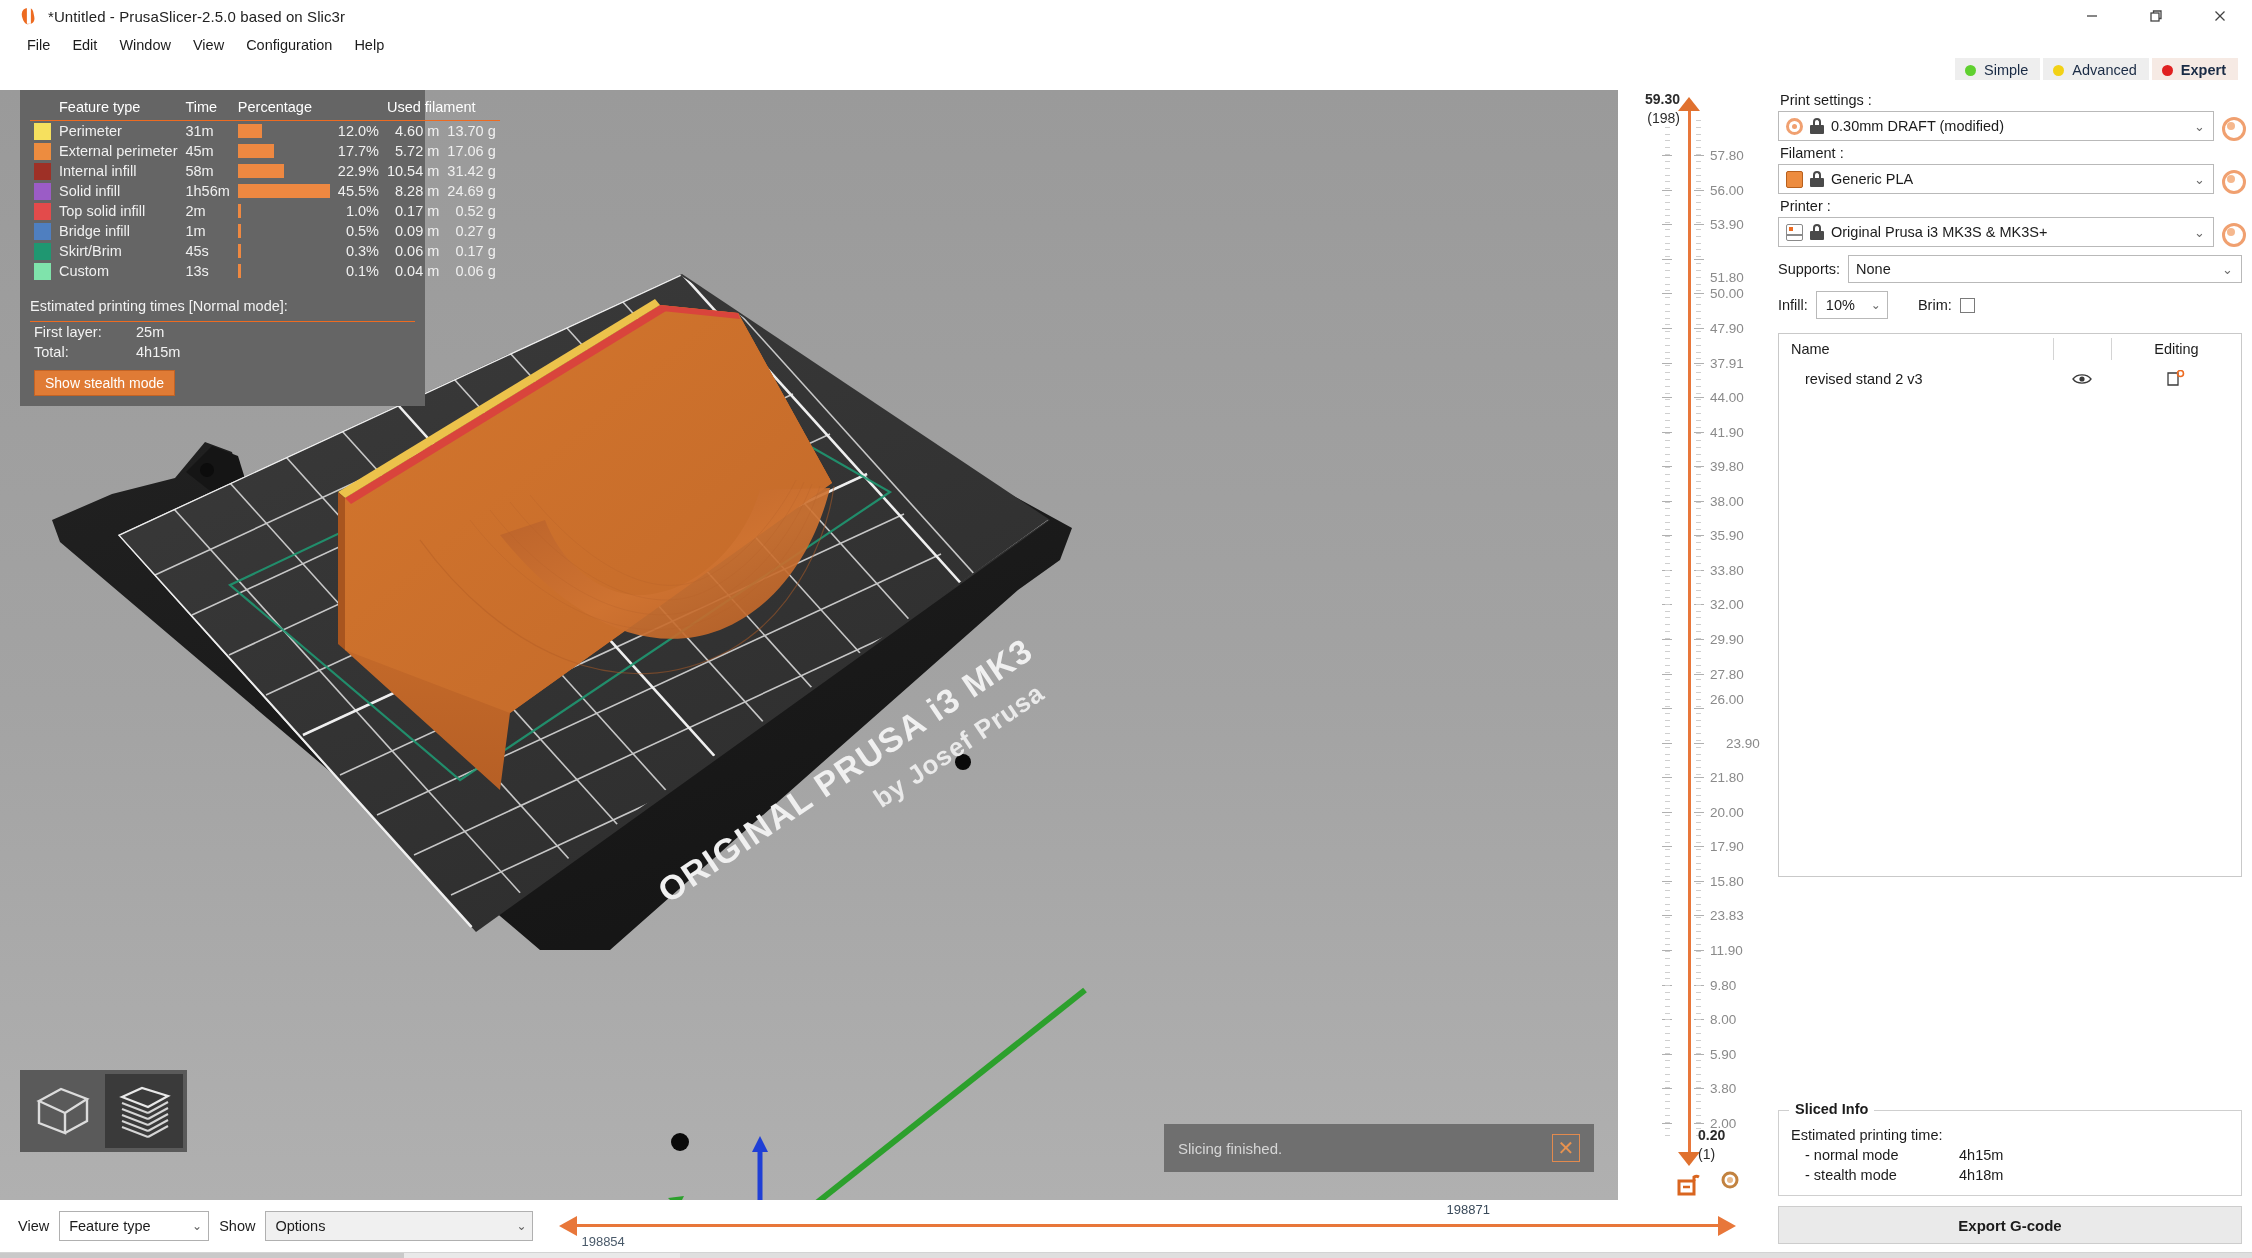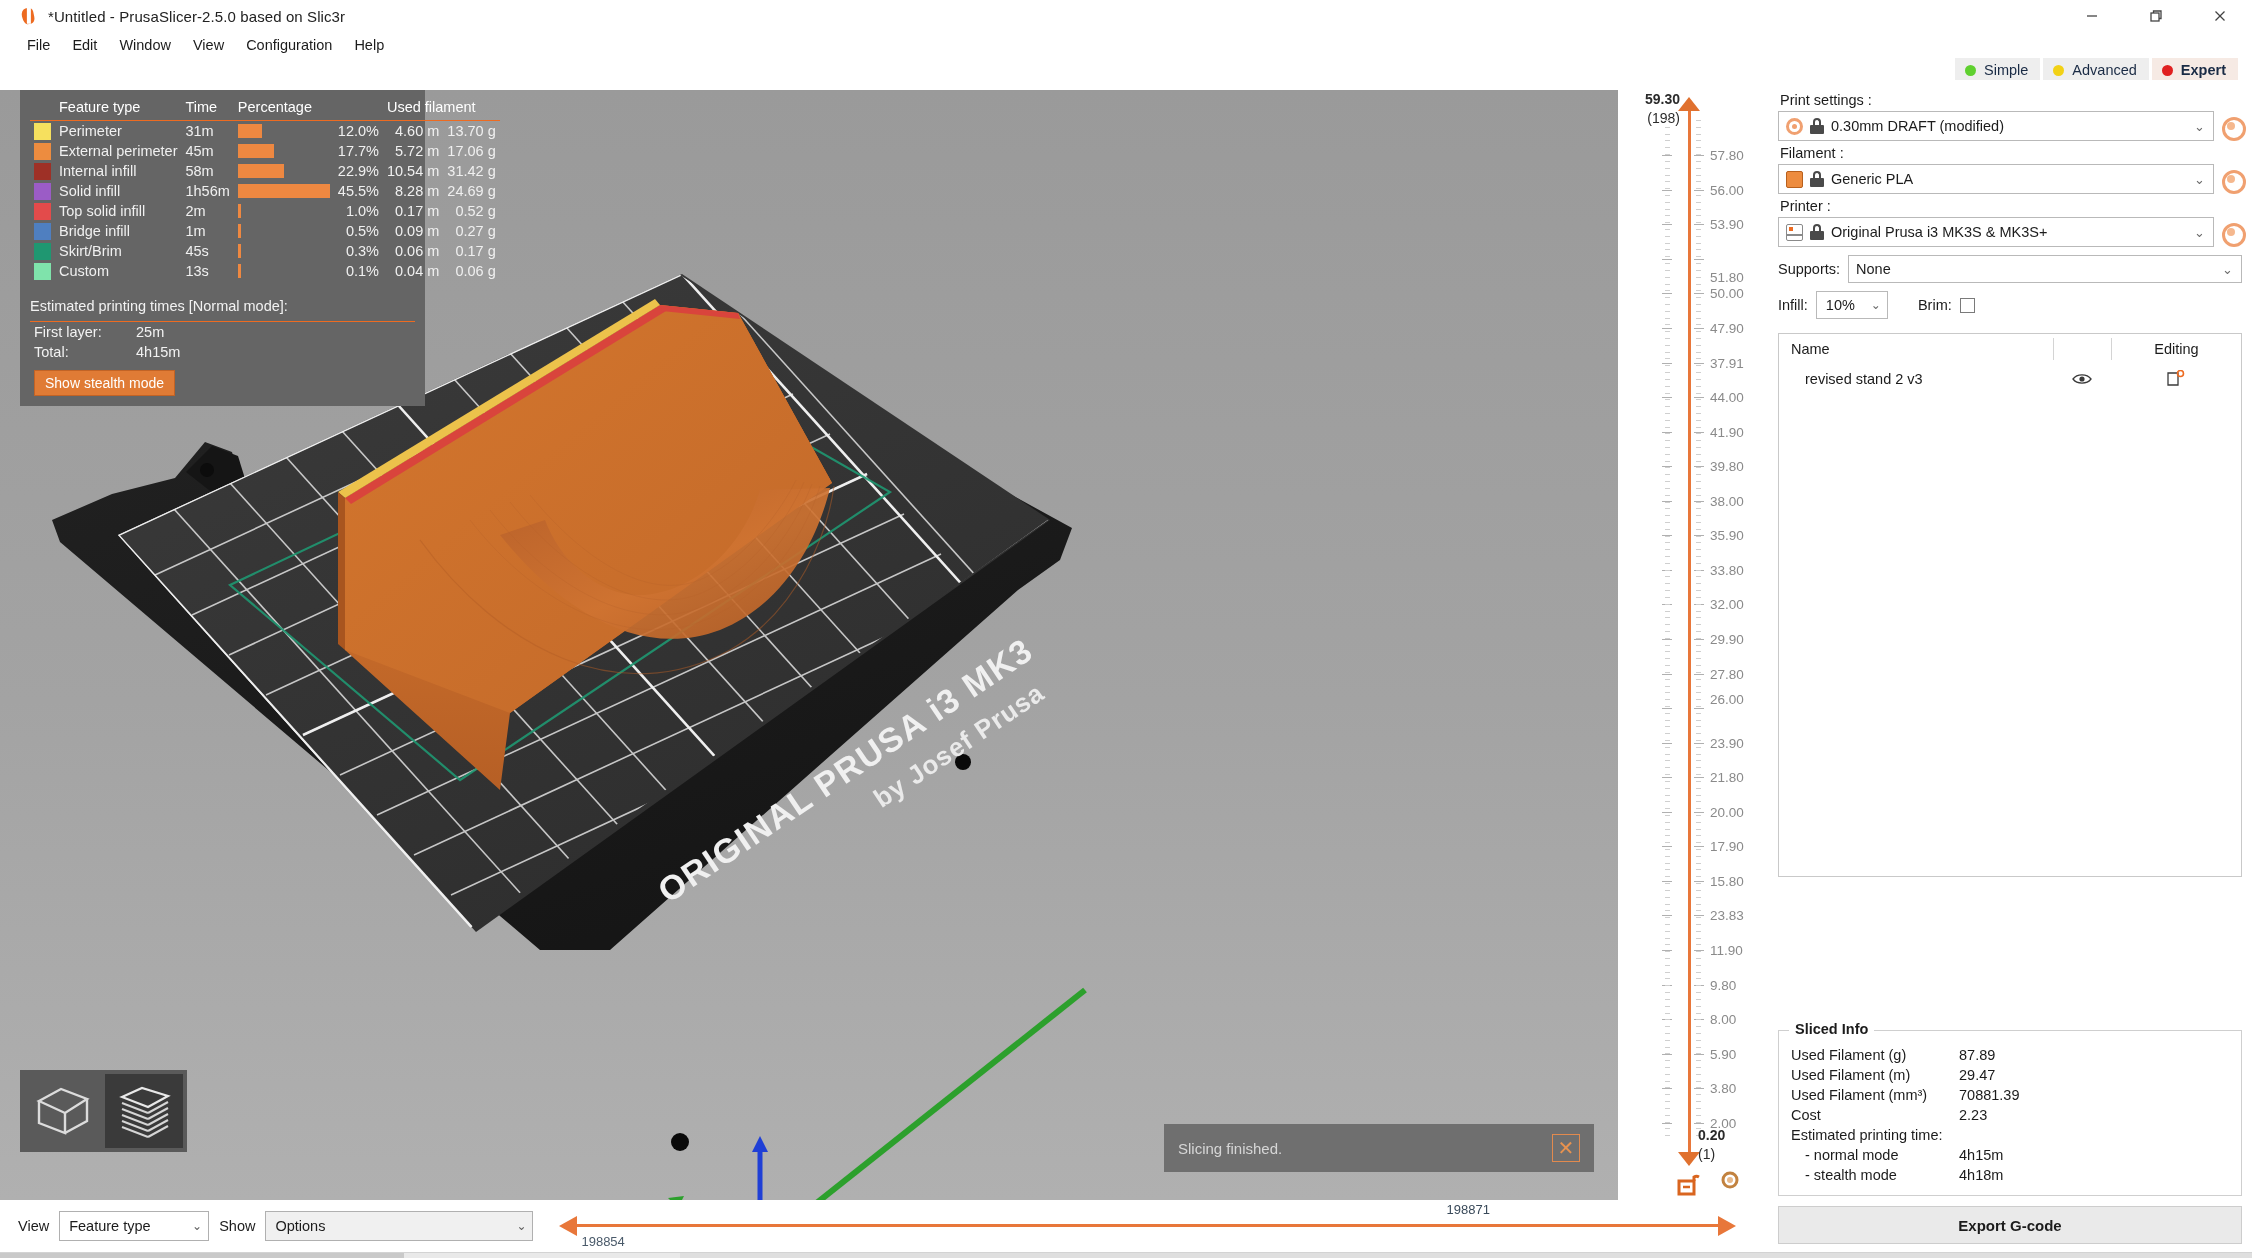--- a/index.html
+++ b/index.html
@@ -677,21 +677,21 @@
         <div class="ls-tick r" style="top: 529px;"></div>
         <div class="ls-lbl" style="top: 529px;">29.90</div>
         <div class="ls-tick" style="top: 563.552px;"></div>
         <div class="ls-tick r" style="top: 563.552px;"></div>
         <div class="ls-lbl" style="top: 563.552px;">27.80</div>
         <div class="ls-tick" style="top: 598.103px;"></div>
         <div class="ls-tick r" style="top: 598.103px;"></div>
         <div class="ls-lbl" style="top: 589px;">26.00</div>
         <div class="ls-tick" style="top: 632.655px;"></div>
         <div class="ls-tick r" style="top: 632.655px;"></div>
-        <div class="ls-lbl" style="top: 632.655px;">23.90</div>
+        <div class="ls-lbl" style="top: 632.655px; margin-left: 16px;">23.90</div>
         <div class="ls-tick" style="top: 667.207px;"></div>
         <div class="ls-tick r" style="top: 667.207px;"></div>
         <div class="ls-lbl" style="top: 667.207px;">21.80</div>
         <div class="ls-tick" style="top: 701.759px;"></div>
         <div class="ls-tick r" style="top: 701.759px;"></div>
         <div class="ls-lbl" style="top: 701.759px;">20.00</div>
         <div class="ls-tick" style="top: 736.31px;"></div>
         <div class="ls-tick r" style="top: 736.31px;"></div>
         <div class="ls-lbl" style="top: 736.31px;">17.90</div>
         <div class="ls-tick" style="top: 770.862px;"></div>
@@ -1118,38 +1118,20 @@
           <svg width="20" height="18" viewBox="0 0 20 18">
             <path d="M2 3 L12 3 L12 15 L2 15 Z" fill="none" stroke="#3a3a3a" stroke-width="1.3"></path>
             <circle cx="14.5" cy="3.5" r="3" fill="none" stroke="#ed6b21" stroke-width="1.6"></circle>
           </svg>
         </div>
       </div>
     </div>
 
     <div class="sliced">
       <div class="sliced-title">Sliced Info</div>
-      <div id="sliced-rows">
-          <div class="si-row">
-            <span class="k">Used Filament (g)</span>
-            <span>87.89</span>
-          </div>
-          <div class="si-row">
-            <span class="k">Used Filament (m)</span>
-            <span>29.47</span>
-          </div>
-          <div class="si-row">
-            <span class="k">Used Filament (mm³)</span>
-            <span>70881.39</span>
-          </div>
-          <div class="si-row">
-            <span class="k">Cost</span>
-            <span>2.23</span>
-          </div>
-        </div>
       <div class="si-row">
         <span>Estimated printing time:</span>
       </div>
       <div id="sliced-time-rows">
           <div class="si-row">
             <span class="k si-sub">- normal mode</span>
             <span>4h15m</span>
           </div>
           <div class="si-row">
             <span class="k si-sub">- stealth mode</span>

